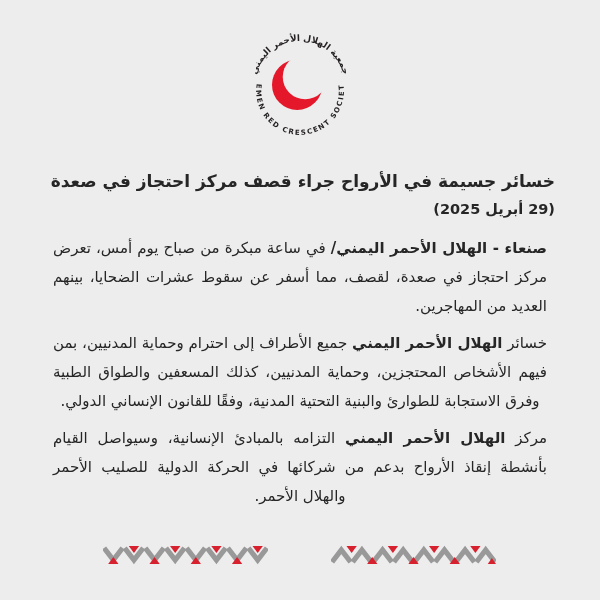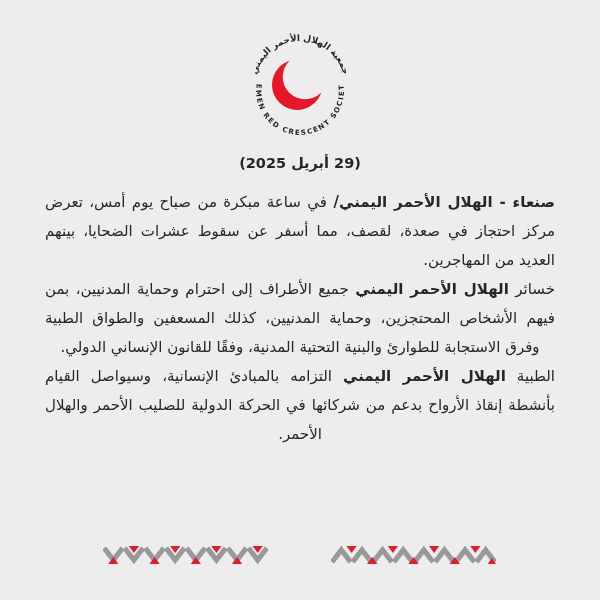--- a/index.html
+++ b/index.html
@@ -21,29 +21,29 @@
   .crescent-bite{fill:var(--bg,#ededed);}
 
   
   .content{direction:rtl;padding:0 45px;}
   .press-title{
     margin-top:30px;
     font-weight:bold;font-size:17px;line-height:26px;
     text-align:right;
   }
   .press-date{
-    margin-top:14px;
+    margin-top:4px;
     font-weight:bold;font-size:14.5px;line-height:22px;
-    text-align:center;
+    text-align:right;
   }
 
   
   .body-text{margin-top:14px;}
   .body-text p{
-    margin:0;font-size:15px;line-height:29px;
+    margin:8px;font-size:15px;line-height:29px;
     text-align:justify;text-justify:inter-word;
   }
   .body-text p.center-last{text-align-last:center;}
   .body-text strong{font-weight:bold;}
 
   
   .footer{position:absolute;left:0;right:0;bottom:34px;height:21px;}
   .pattern{position:absolute;top:0;height:20px;}
   .pattern.left{left:103px;width:165px;}
   .pattern.right{left:331px;width:165px;}
@@ -71,26 +71,27 @@
       </text>
 
       <g>
         <circle class="crescent-main" cx="57" cy="63" r="27"></circle>
         <circle class="crescent-bite" cx="65.5" cy="54.5" r="24"></circle>
       </g>
     </svg>
   </div>
 
   <div class="content">
+    <div class="press-title">خسائر جسيمة في الأرواح جراء قصف مركز احتجاز في صعدة</div>
     <div class="press-date">(29 أبريل 2025)</div>
 
     <div class="body-text">
       <p><span></span><strong>صنعاء - الهلال الأحمر اليمني/</strong><span> في ساعة مبكرة من صباح يوم أمس، تعرض مركز احتجاز في صعدة، لقصف، مما أسفر عن سقوط عشرات الضحايا، بينهم العديد من المهاجرين.</span></p>
       <p class="center-last"><span>خسائر </span><strong>الهلال الأحمر اليمني</strong><span> جميع الأطراف إلى احترام وحماية المدنيين، بمن فيهم الأشخاص المحتجزين، وحماية المدنيين، كذلك المسعفين والطواق الطبية وفرق الاستجابة للطوارئ والبنية التحتية المدنية، وفقًا للقانون الإنساني الدولي.</span></p>
-      <p class="center-last"><span>الطبية </span><strong>الهلال الأحمر اليمني</strong><span> التزامه بالمبادئ الإنسانية، وسيواصل القيام بأنشطة إنقاذ الأرواح بدعم من شركائها في الحركة الدولية للصليب الأحمر والهلال الأحمر.</span></p>
+      <p class="center-last"><span>مركز </span><strong>الهلال الأحمر اليمني</strong><span> التزامه بالمبادئ الإنسانية، وسيواصل القيام بأنشطة إنقاذ الأرواح بدعم من شركائها في الحركة الدولية للصليب الأحمر والهلال الأحمر.</span></p>
     </div>
   </div>
 
   <div class="footer">
 
     <svg class="pattern left" viewBox="0 0 160 20" preserveAspectRatio="none">
       <g>
         <path class="chev" d="M1,3 L10,15 L19,3"></path>
         <path class="chev" d="M21,3 L30,15 L39,3"></path>
         <path class="chev" d="M41,3 L50,15 L59,3"></path>

